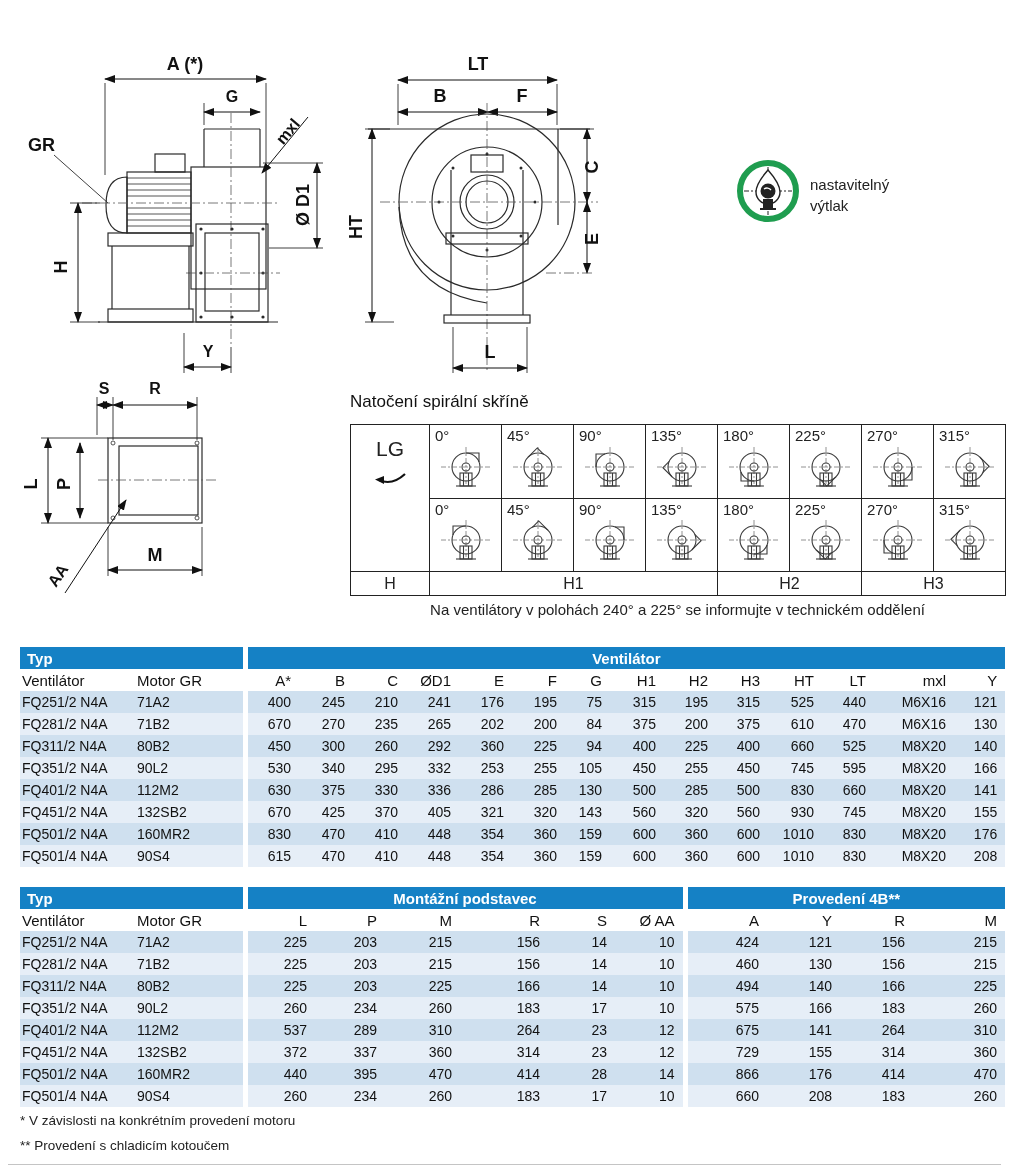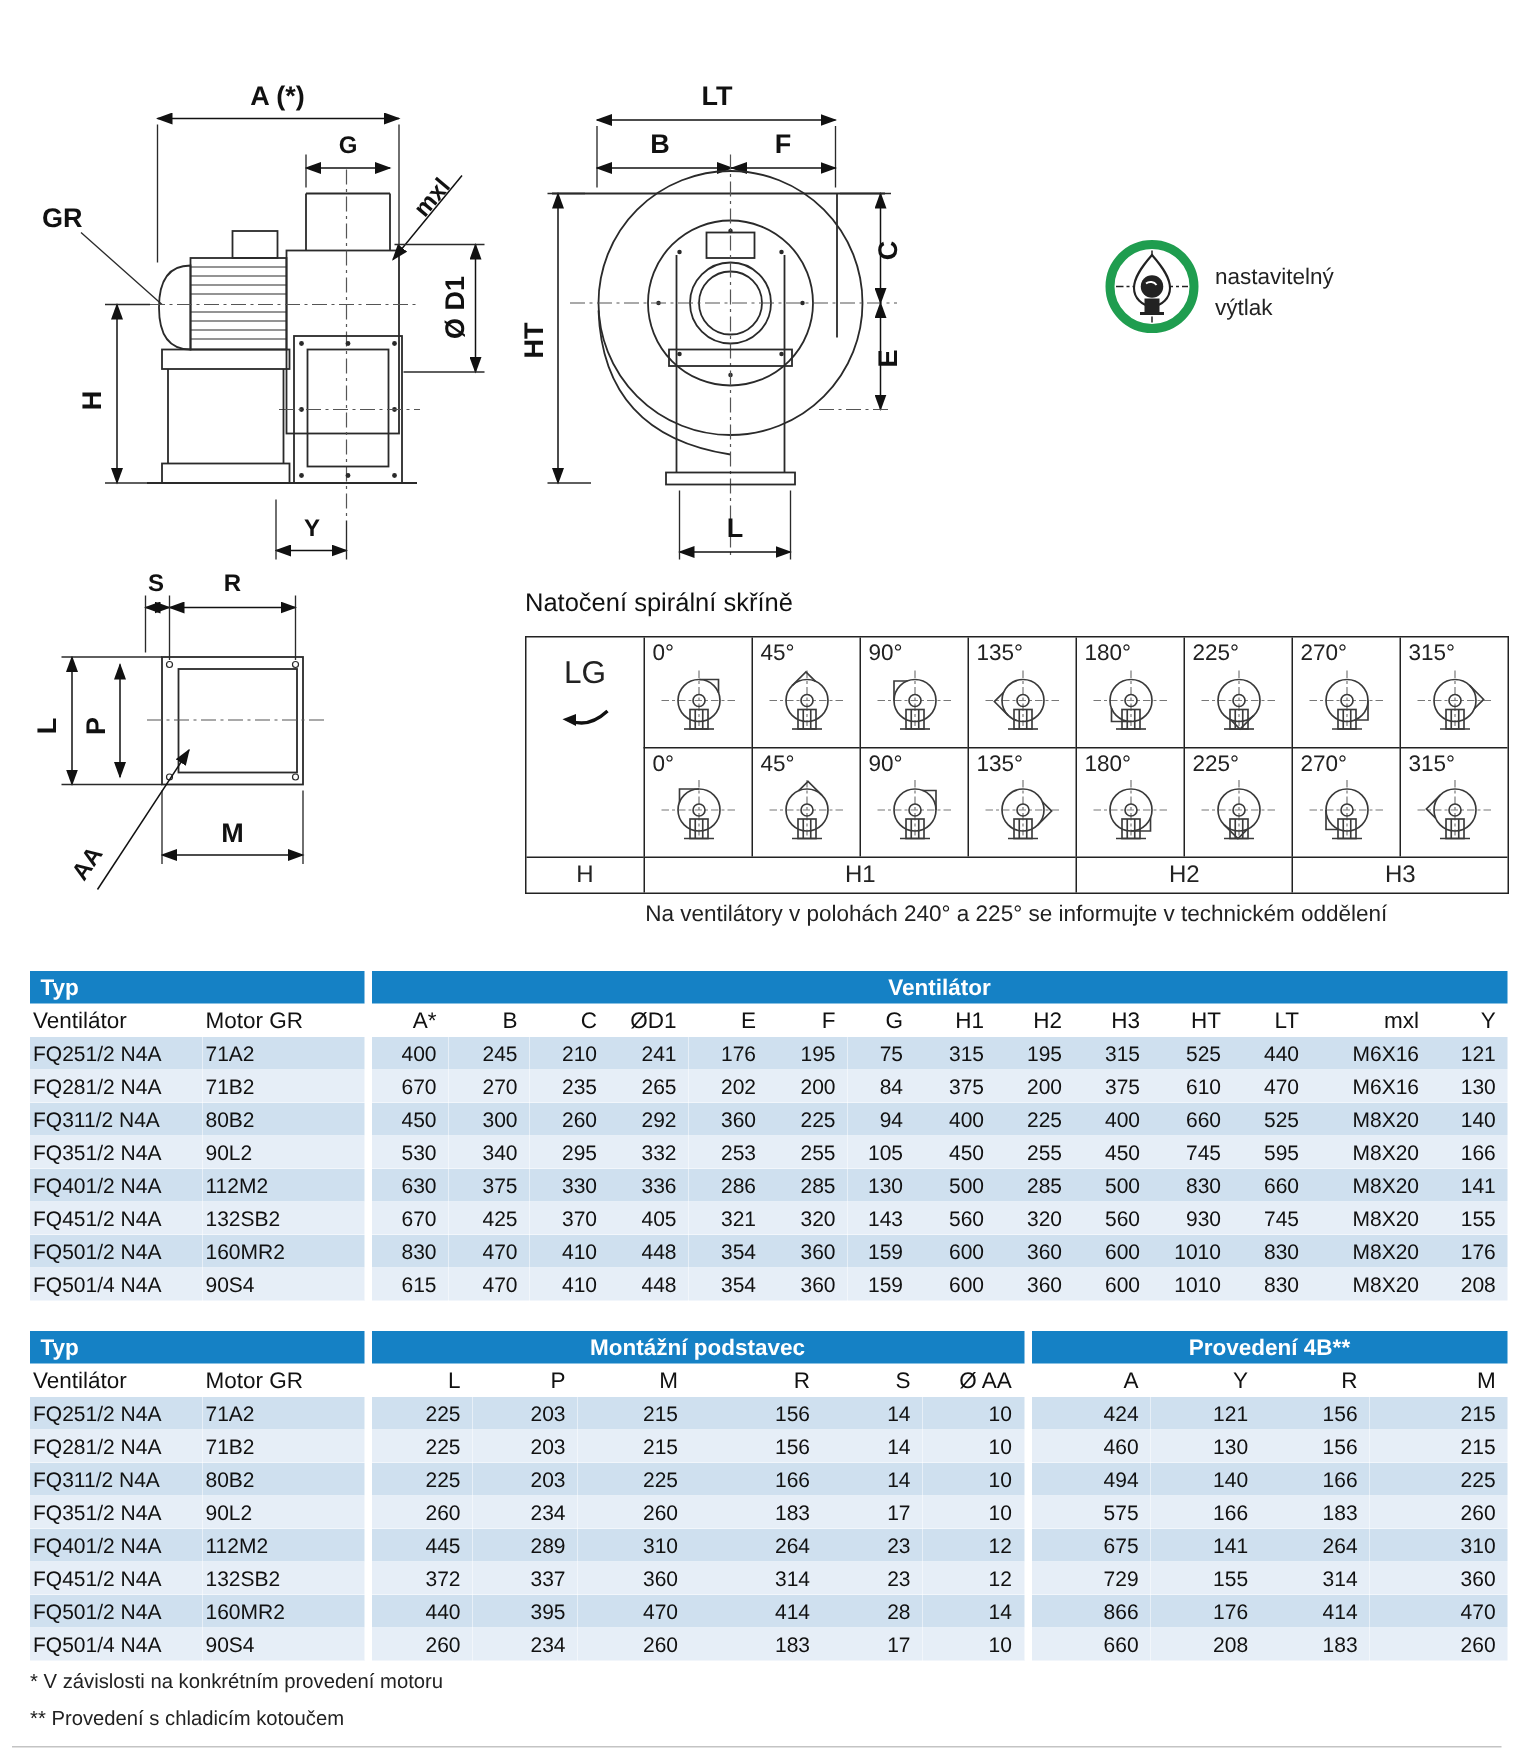--- a/index.html
+++ b/index.html
@@ -820,21 +820,21 @@
           <td class="num">17</td>
           <td class="num">10</td>
           <td class="num gapL">575</td>
           <td class="num">166</td>
           <td class="num">183</td>
           <td class="num">260</td>
         </tr>
         <tr>
           <td class="txt">FQ401/2 N4A</td>
           <td class="txt">112M2</td>
-          <td class="num gapL">445</td>
+          <td class="num gapL">537</td>
           <td class="num">289</td>
           <td class="num">310</td>
           <td class="num">264</td>
           <td class="num">23</td>
           <td class="num">12</td>
           <td class="num gapL">675</td>
           <td class="num">141</td>
           <td class="num">264</td>
           <td class="num">310</td>
         </tr>

